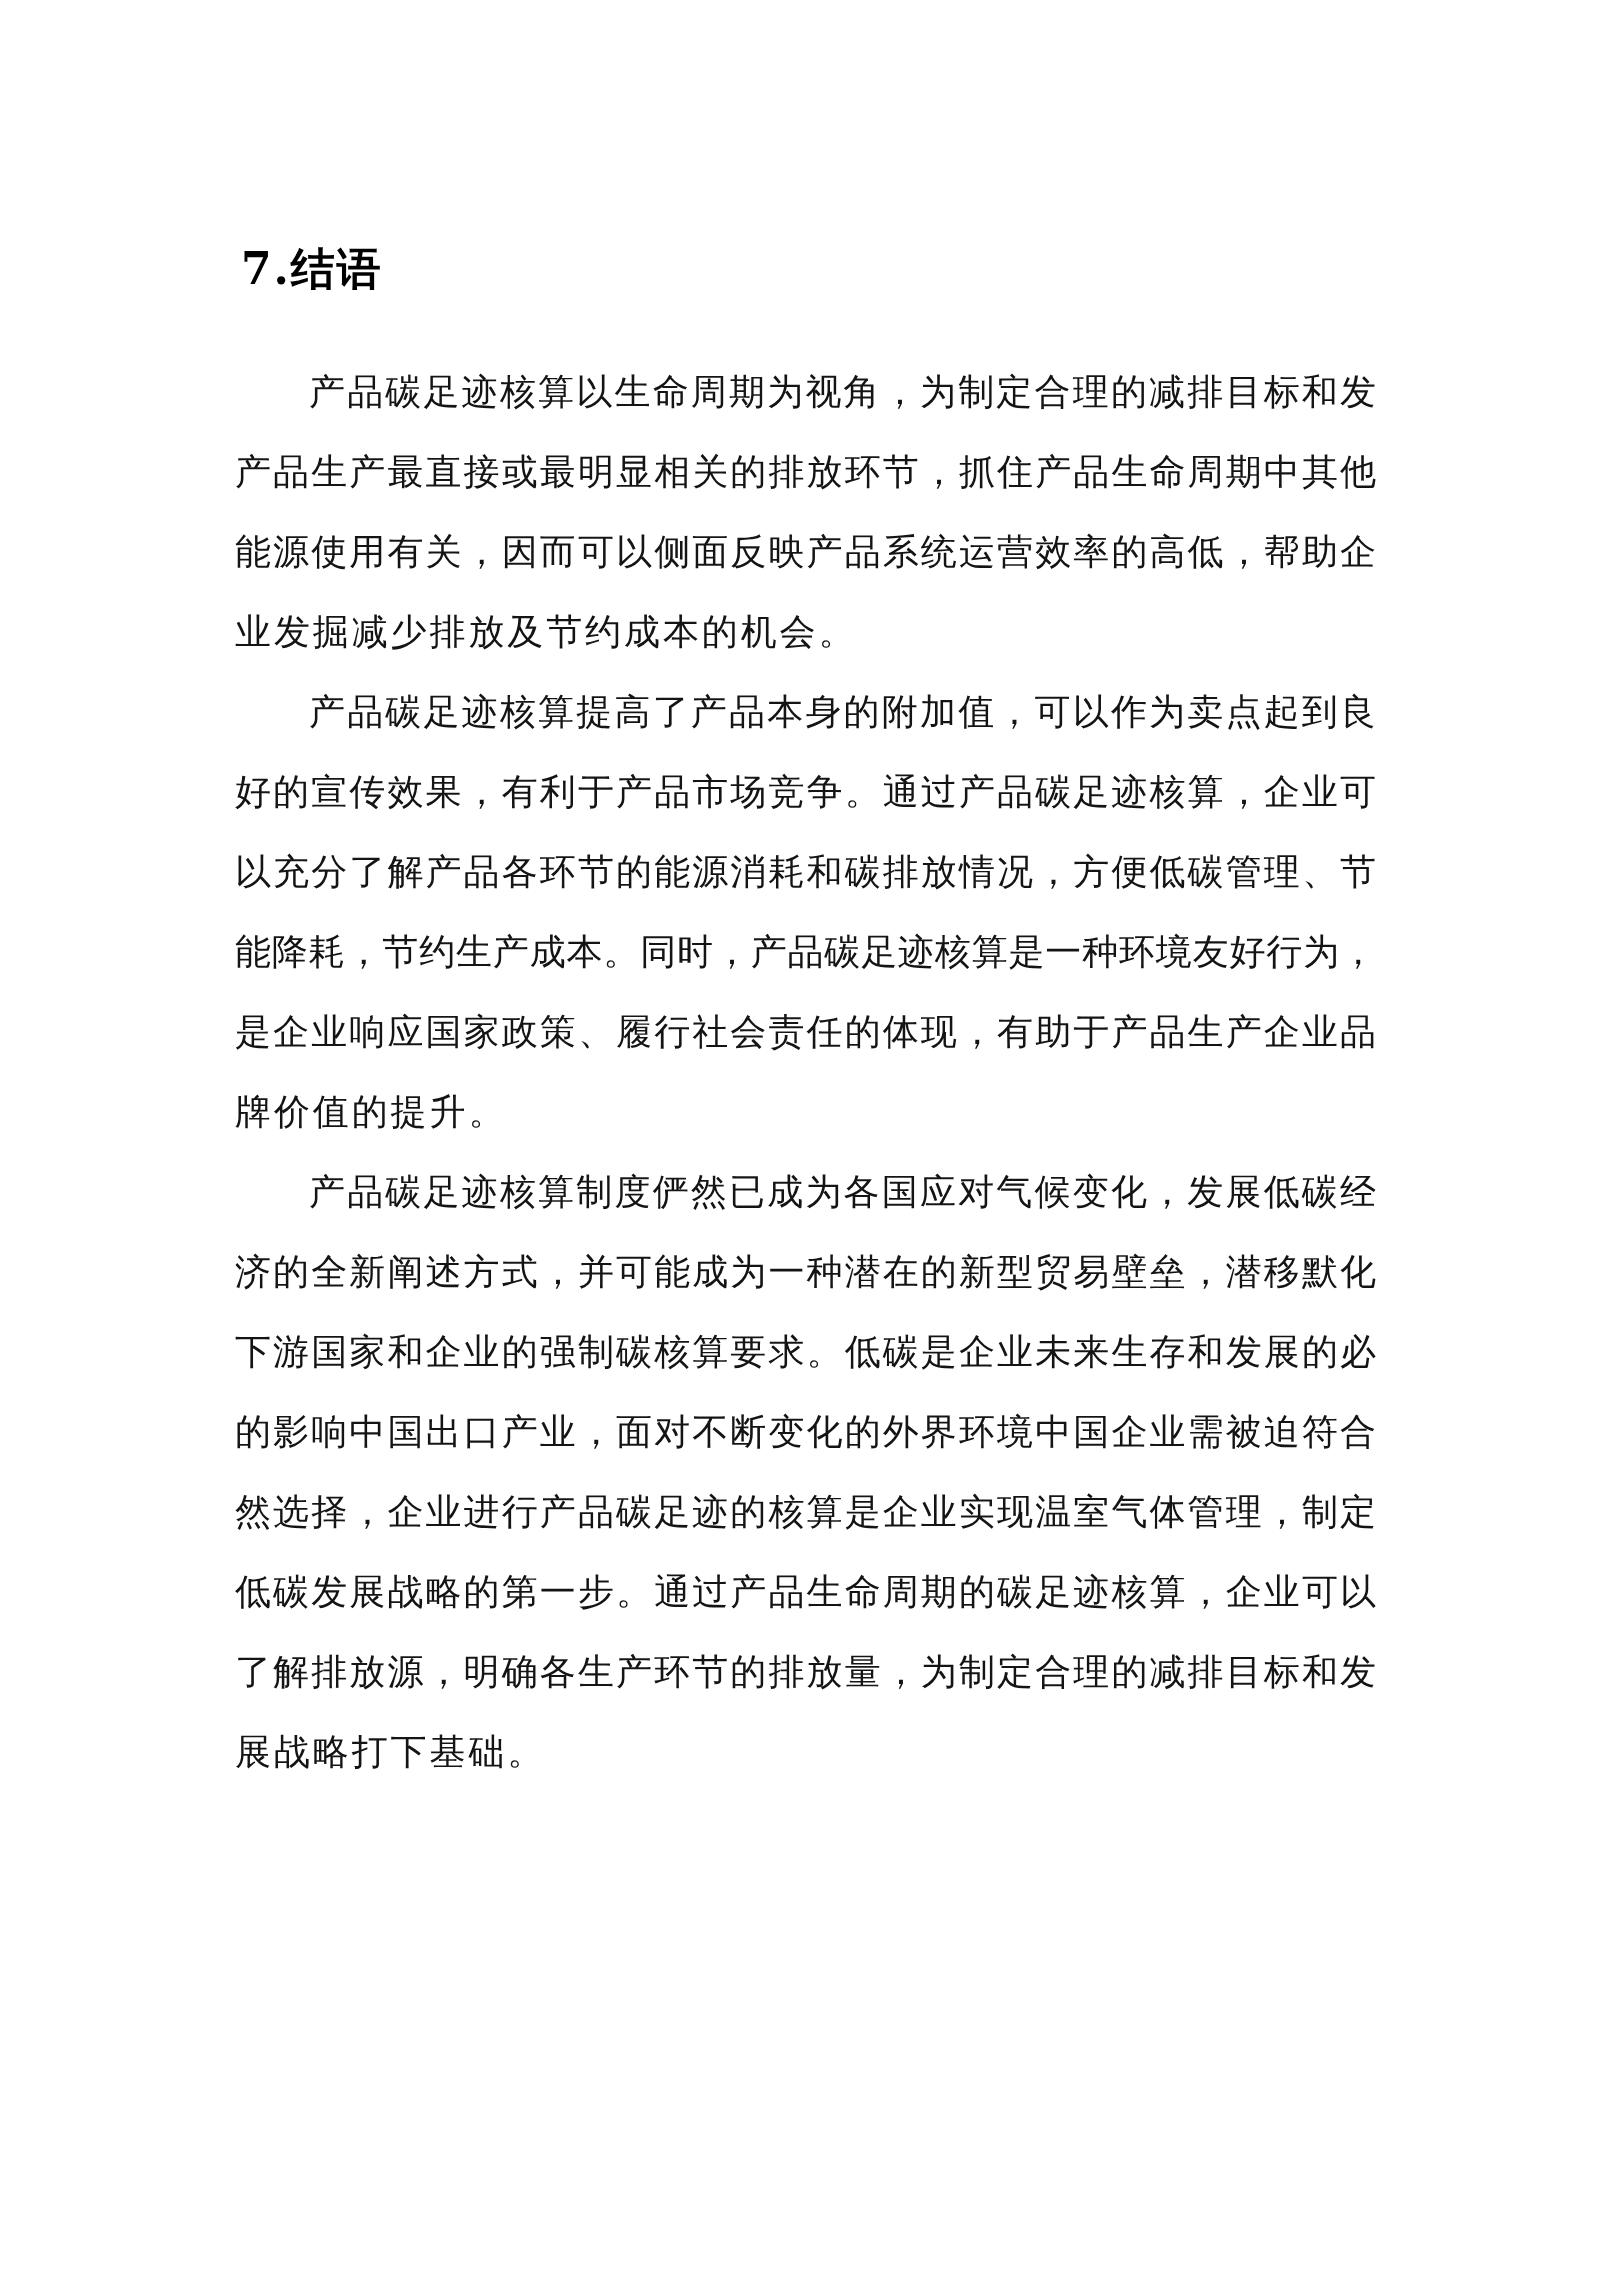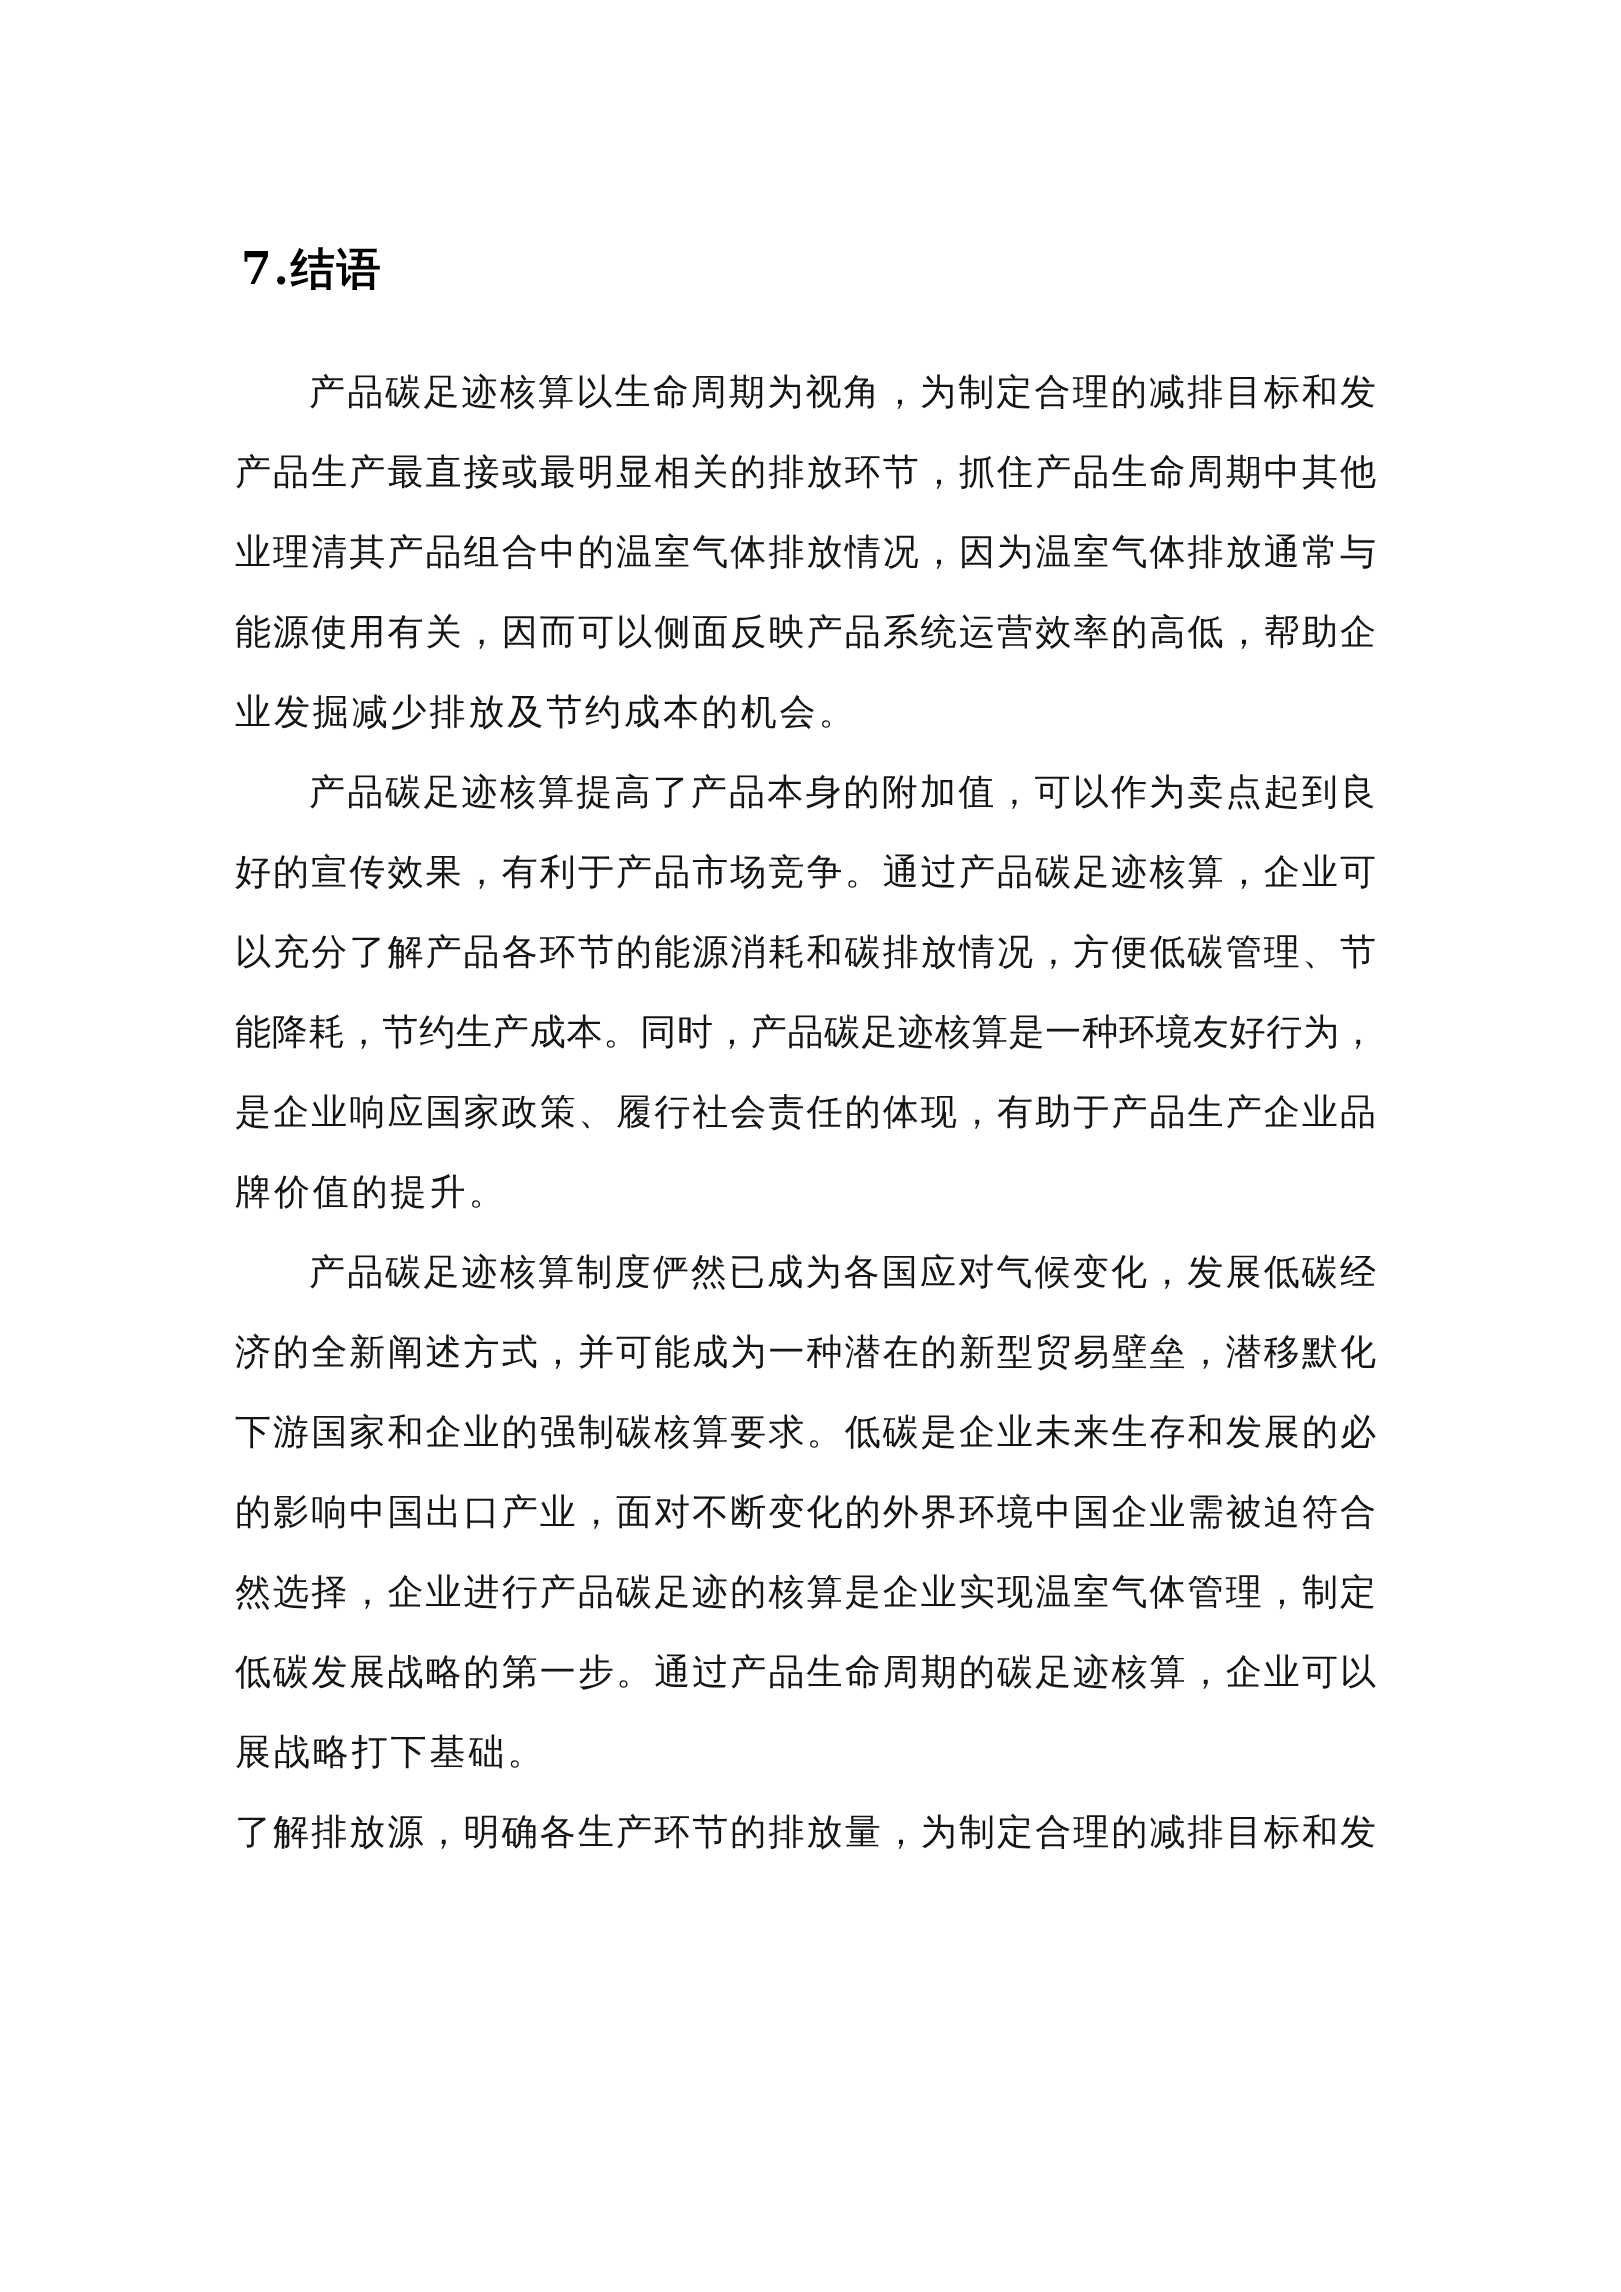--- a/index.html
+++ b/index.html
@@ -67,38 +67,37 @@
 </head>
 <body>
 
 <div class="page">
   <div class="content">
     <h1 class="heading">7.结语</h1>
     <div class="body-text">
       <div class="paragraph">
           <div class="line first">产品碳足迹核算以生命周期为视角，为制定合理的减排目标和发</div>
           <div class="line">产品生产最直接或最明显相关的排放环节，抓住产品生命周期中其他</div>
-          <div class="line">业理清其产品组合中的温室气体排放情况，因为温室气体排放通常与</div>
           <div class="line">能源使用有关，因而可以侧面反映产品系统运营效率的高低，帮助企</div>
           <div class="line last">业发掘减少排放及节约成本的机会。</div>
         </div>
       <div class="paragraph">
           <div class="line first">产品碳足迹核算提高了产品本身的附加值，可以作为卖点起到良</div>
           <div class="line">好的宣传效果，有利于产品市场竞争。通过产品碳足迹核算，企业可</div>
           <div class="line">以充分了解产品各环节的能源消耗和碳排放情况，方便低碳管理、节</div>
           <div class="line">能降耗，节约生产成本。同时，产品碳足迹核算是一种环境友好行为，</div>
           <div class="line">是企业响应国家政策、履行社会责任的体现，有助于产品生产企业品</div>
           <div class="line last">牌价值的提升。</div>
         </div>
       <div class="paragraph">
           <div class="line first">产品碳足迹核算制度俨然已成为各国应对气候变化，发展低碳经</div>
           <div class="line">济的全新阐述方式，并可能成为一种潜在的新型贸易壁垒，潜移默化</div>
           <div class="line">下游国家和企业的强制碳核算要求。低碳是企业未来生存和发展的必</div>
           <div class="line">的影响中国出口产业，面对不断变化的外界环境中国企业需被迫符合</div>
           <div class="line">然选择，企业进行产品碳足迹的核算是企业实现温室气体管理，制定</div>
           <div class="line">低碳发展战略的第一步。通过产品生命周期的碳足迹核算，企业可以</div>
+          <div class="line">了解排放源，明确各生产环节的排放量，为制定合理的减排目标和发</div>
           <div class="line last">展战略打下基础。</div>
-          <div class="line">了解排放源，明确各生产环节的排放量，为制定合理的减排目标和发</div>
         </div>
     </div>
   </div>
 </div>
 
 
 </body></html>

